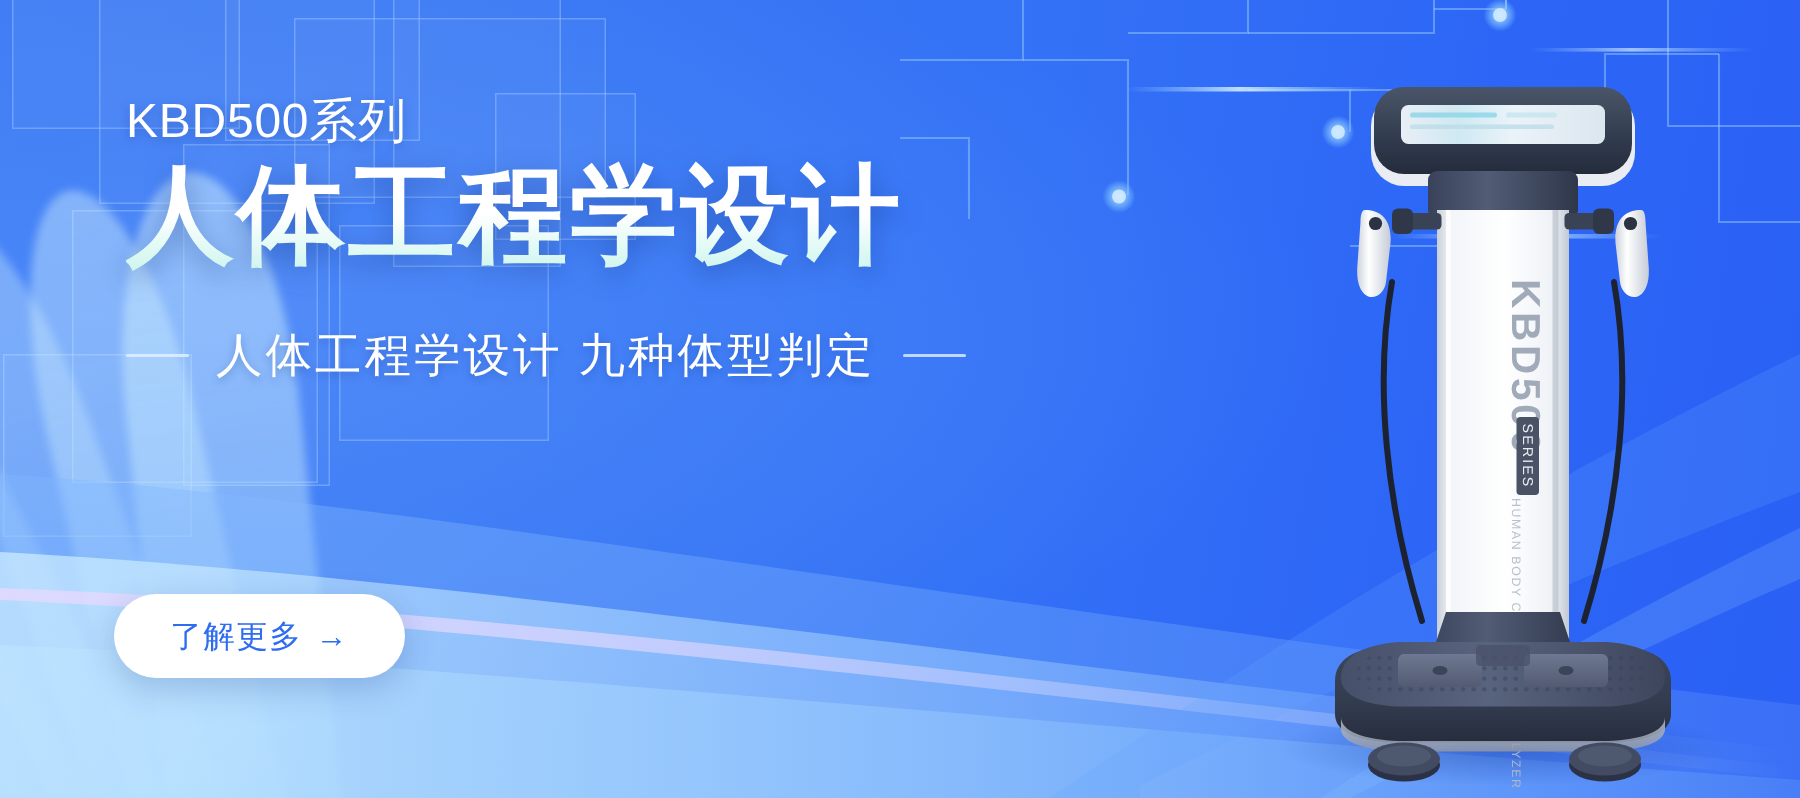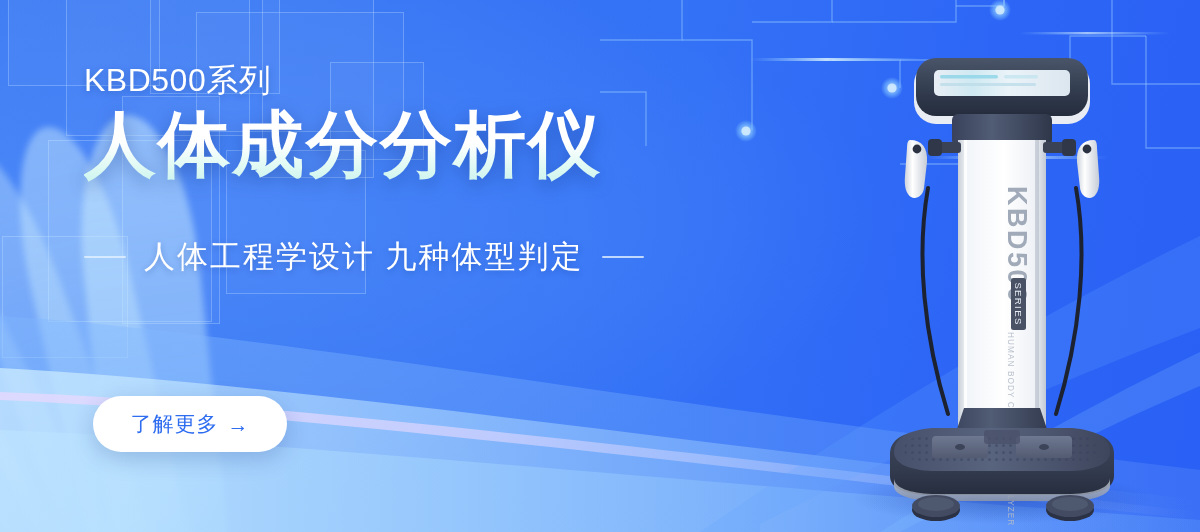--- a/index.html
+++ b/index.html
@@ -45,29 +45,29 @@
     font-size:32px;line-height:1.05;color:#ffffff;letter-spacing:.5px;
     font-weight:400;text-shadow:0 2px 7px rgba(12,50,130,.33);
   }
   .headline{
     margin-top:8px;font-size:72px;line-height:1.06;font-weight:700;letter-spacing:2px;
     background:linear-gradient(180deg,#ffffff 0%,#ffffff 48%,#e7fbf6 72%,#cdf4ee 100%);
     -webkit-background-clip:text;background-clip:text;color:transparent;
     filter:drop-shadow(0 5px 9px rgba(14,48,126,.40));
   }
   .tagwrap{
-    margin-top:54px;display:flex;align-items:center;gap:18px;
+    margin-top:34px;display:flex;align-items:center;gap:18px;
   }
   .dash{display:block;width:42px;height:2px;background:rgba(226,240,255,.80);border-radius:2px;flex:none;}
   .tagline{
     font-size:31px;color:#ffffff;letter-spacing:2px;white-space:nowrap;
     text-shadow:0 2px 6px rgba(12,50,130,.30);font-weight:400;
   }
   .cta{
-    position:absolute;left:93px;top:396px;
+    position:absolute;left:76px;top:396px;
     width:194px;height:56px;border:0;border-radius:28px;
     background:#ffffff;color:#2e6cf0;
     font-family:inherit;font-size:21px;letter-spacing:1px;font-weight:400;
     display:flex;align-items:center;justify-content:center;gap:9px;
     box-shadow:0 7px 22px rgba(18,52,130,.22);cursor:pointer;text-align:center;
   }
   .cta .arrow{font-size:21px;line-height:1;}
 
   
   .device{position:absolute;left:832px;top:36px;width:330px;height:496px;}
@@ -163,21 +163,21 @@
     <path d="M0 316 C 260 332 640 404 1200 470 L1200 532 L0 532 Z" fill="url(#swD)"></path>
     <path d="M0 368 C 300 384 700 446 1200 500 L1200 532 L0 532 Z" fill="url(#swC)"></path>
     <path d="M0 392 C 280 402 680 452 1200 512 L1200 520 C 680 462 280 412 0 400 Z" fill="url(#swB)"></path>
     <path d="M0 430 C 300 442 720 486 1200 520 L1200 532 L0 532 Z" fill="url(#swA)"></path>
     <path d="M760 524 C 880 462 1030 392 1200 328 L1200 236 C 1000 334 840 436 700 532 L760 532 Z" fill="#63a6ff" opacity=".22"></path>
     <path d="M900 532 C 1020 470 1110 424 1200 386 L1200 352 C 1080 410 980 468 880 532 Z" fill="#8ac2ff" opacity=".22"></path>
   </svg>
 
   <div class="copy">
     <div class="eyebrow">KBD500系列</div>
-    <div class="headline">人体成分分析仪</div>
+    <div class="headline">人体工程学设计</div>
     <div class="tagwrap">
       <span class="dash"></span>
       <span class="tagline">人体工程学设计  九种体型判定</span>
       <span class="dash"></span>
     </div>
   </div>
 
   <button class="cta">
     <span>了解更多</span>
     <span class="arrow">→</span>

